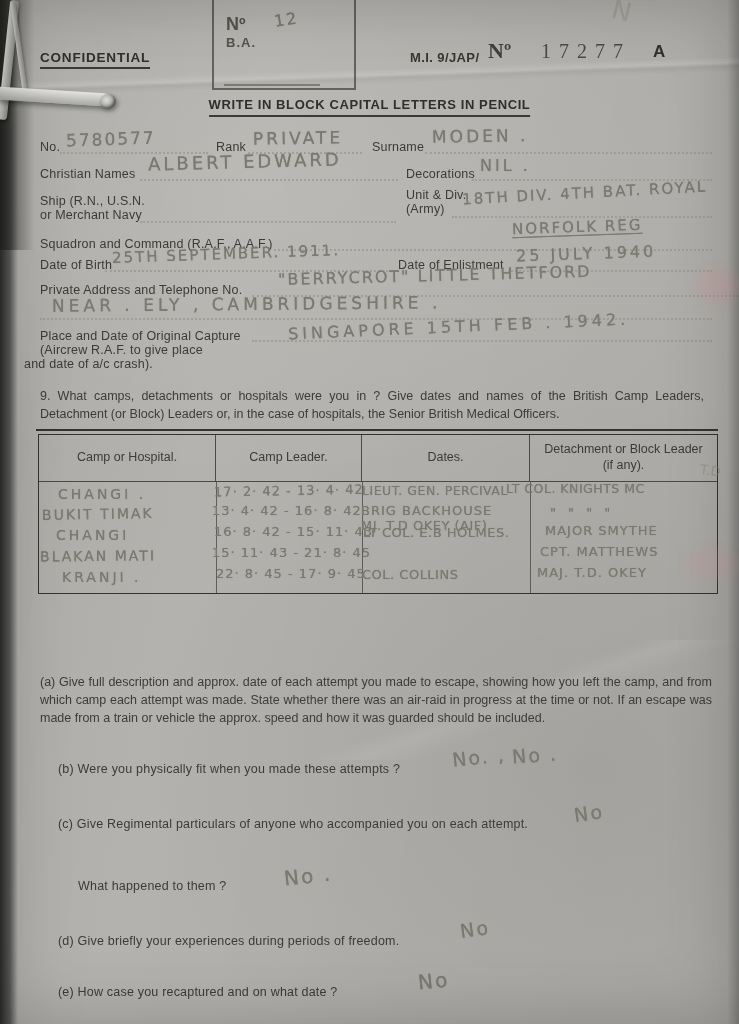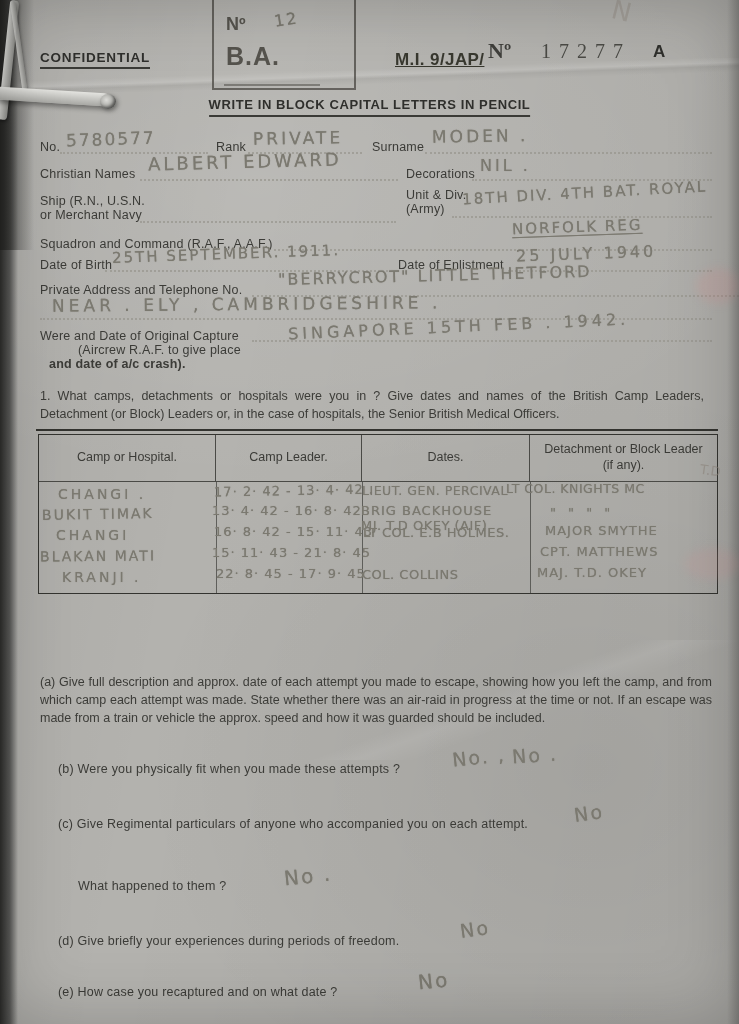--- a/index.html
+++ b/index.html
@@ -41,23 +41,23 @@
   .hw{position:absolute;font-family:"DejaVu Sans", sans-serif;color:#7b7970;white-space:nowrap;
       text-shadow:0 0 .7px rgba(123,121,112,.9);}
   .dl{position:absolute;height:0;border-bottom:2px dotted #95938b;opacity:.65;}
 
   .classification{position:absolute;left:40px;top:50px;font-weight:bold;font-size:13.5px;
     letter-spacing:.8px;color:#2f2f2c;border-bottom:2.5px solid #3a3a36;padding-bottom:2px;}
   .stamp-box{position:absolute;left:212px;top:-14px;width:140px;height:100px;
     border:2.5px solid rgba(80,78,72,.8);color:#55534d;}
   .stamp-box .l1{position:absolute;left:12px;top:-6px;font-size:18px;letter-spacing:4px;font-weight:bold;}
   .stamp-box .no{position:absolute;left:12px;top:26px;font-size:18px;font-weight:bold;}
-  .stamp-box .l3{position:absolute;left:12px;top:54px;font-size:25px;letter-spacing:1px;font-weight:bold;text-align:right;}
+  .stamp-box .l3{position:absolute;left:12px;top:47px;font-size:13px;letter-spacing:1px;font-weight:bold;text-align:right;}
   .stamp-box .base{position:absolute;left:10px;bottom:2px;width:96px;border-bottom:2px solid rgba(80,78,72,.55);}
-  .ref-prefix{position:absolute;left:395px;top:50px;font-size:17px;font-weight:bold;color:#38382f;letter-spacing:.4px;text-decoration:underline;}
+  .ref-prefix{position:absolute;left:410px;top:50px;font-size:13px;font-weight:bold;color:#38382f;letter-spacing:.4px;}
   .ref-no{position:absolute;left:488px;top:38px;font-family:"Liberation Serif",serif;font-weight:bold;
     font-size:22px;color:#3f3f3b;}
   .ref-num{position:absolute;left:541px;top:40px;font-family:"Liberation Serif",serif;font-size:20px;
     letter-spacing:8px;color:#4a4a45;}
   .ref-suffix{position:absolute;left:653px;top:42px;font-size:17px;font-weight:bold;color:#2f2f2c;}
   .instruction{position:absolute;left:50%;transform:translateX(-50%);top:97px;font-size:13px;
     font-weight:bold;letter-spacing:.6px;color:#2f2f2c;border-bottom:2.5px solid #3a3a36;padding-bottom:3px;white-space:nowrap;}
 
   .camps-rule{position:absolute;left:36px;top:429px;width:682px;border-top:2.5px solid #33332f;}
   .camps{position:absolute;left:38px;top:434px;width:678px;height:158px;border:1.5px solid #33332f;}
@@ -131,27 +131,27 @@
   <div class="lbl" style="left:398px;top:258px;">Date of Enlistment</div>
   <div class="hw" style="left:516px;top:244px;font-size:16px;letter-spacing:3px;transform:rotate(-2deg);">25 JULY  1940</div>
   <div class="dl" style="left:508px;top:270px;width:204px;"></div>
 
   <div class="lbl" style="left:40px;top:283px;">Private Address and Telephone No.</div>
   <div class="hw" style="left:278px;top:266px;font-size:16px;letter-spacing:2px;transform:rotate(-1.5deg);">"BERRYCROT"  LITTLE THETFORD</div>
   <div class="dl" style="left:252px;top:295px;width:487px;"></div>
   <div class="hw" style="left:52px;top:294px;font-size:17px;letter-spacing:4px;transform:rotate(-0.5deg);">NEAR . ELY , CAMBRIDGESHIRE .</div>
   <div class="dl" style="left:40px;top:318px;width:672px;"></div>
 
-  <div class="lbl" style="left:40px;top:329px;">Were and Date of Original Capture</div>
-  <div class="lbl" style="left:40px;top:343px;margin-left:38px;">(Aircrew R.A.F. to give place</div>
-  <div class="lbl" style="left:49px;top:357px;font-weight:bold;">and date of a/c crash).</div>
+  <div class="lbl" style="left:40px;top:329px;">Place and Date of Original Capture</div>
+  <div class="lbl" style="left:40px;top:343px;">(Aircrew R.A.F. to give place</div>
+  <div class="lbl" style="left:24px;top:357px;">and date of a/c crash).</div>
   <div class="hw" style="left:288px;top:317px;font-size:16px;letter-spacing:4px;transform:rotate(-2.5deg);">SINGAPORE   15TH FEB . 1942.</div>
   <div class="dl" style="left:252px;top:340px;width:460px;"></div>
 
-  <div class="para" style="left:40px;top:388px;width:664px;">1.   What camps, detachments or hospitals were you in ?   Give dates and names of the British Camp Leaders,  Detachment (or Block) Leaders or, in the case of hospitals, the Senior British Medical Officers.</div>
+  <div class="para" style="left:40px;top:388px;width:664px;">9.   What camps, detachments or hospitals were you in ?   Give dates and names of the British Camp Leaders,  Detachment (or Block) Leaders or, in the case of hospitals, the Senior British Medical Officers.</div>
 
   <div class="camps-rule"></div>
   <div class="camps">
     <div class="hrow">
       <div class="hcell">Camp or Hospital.</div>
       <div class="hcell">Camp Leader.</div>
       <div class="hcell">Dates.</div>
       <div class="hcell" style="max-width:187px;">Detachment or Block Leader (if any).</div>
     </div>
     <div class="vline" style="left:177px;"></div>

